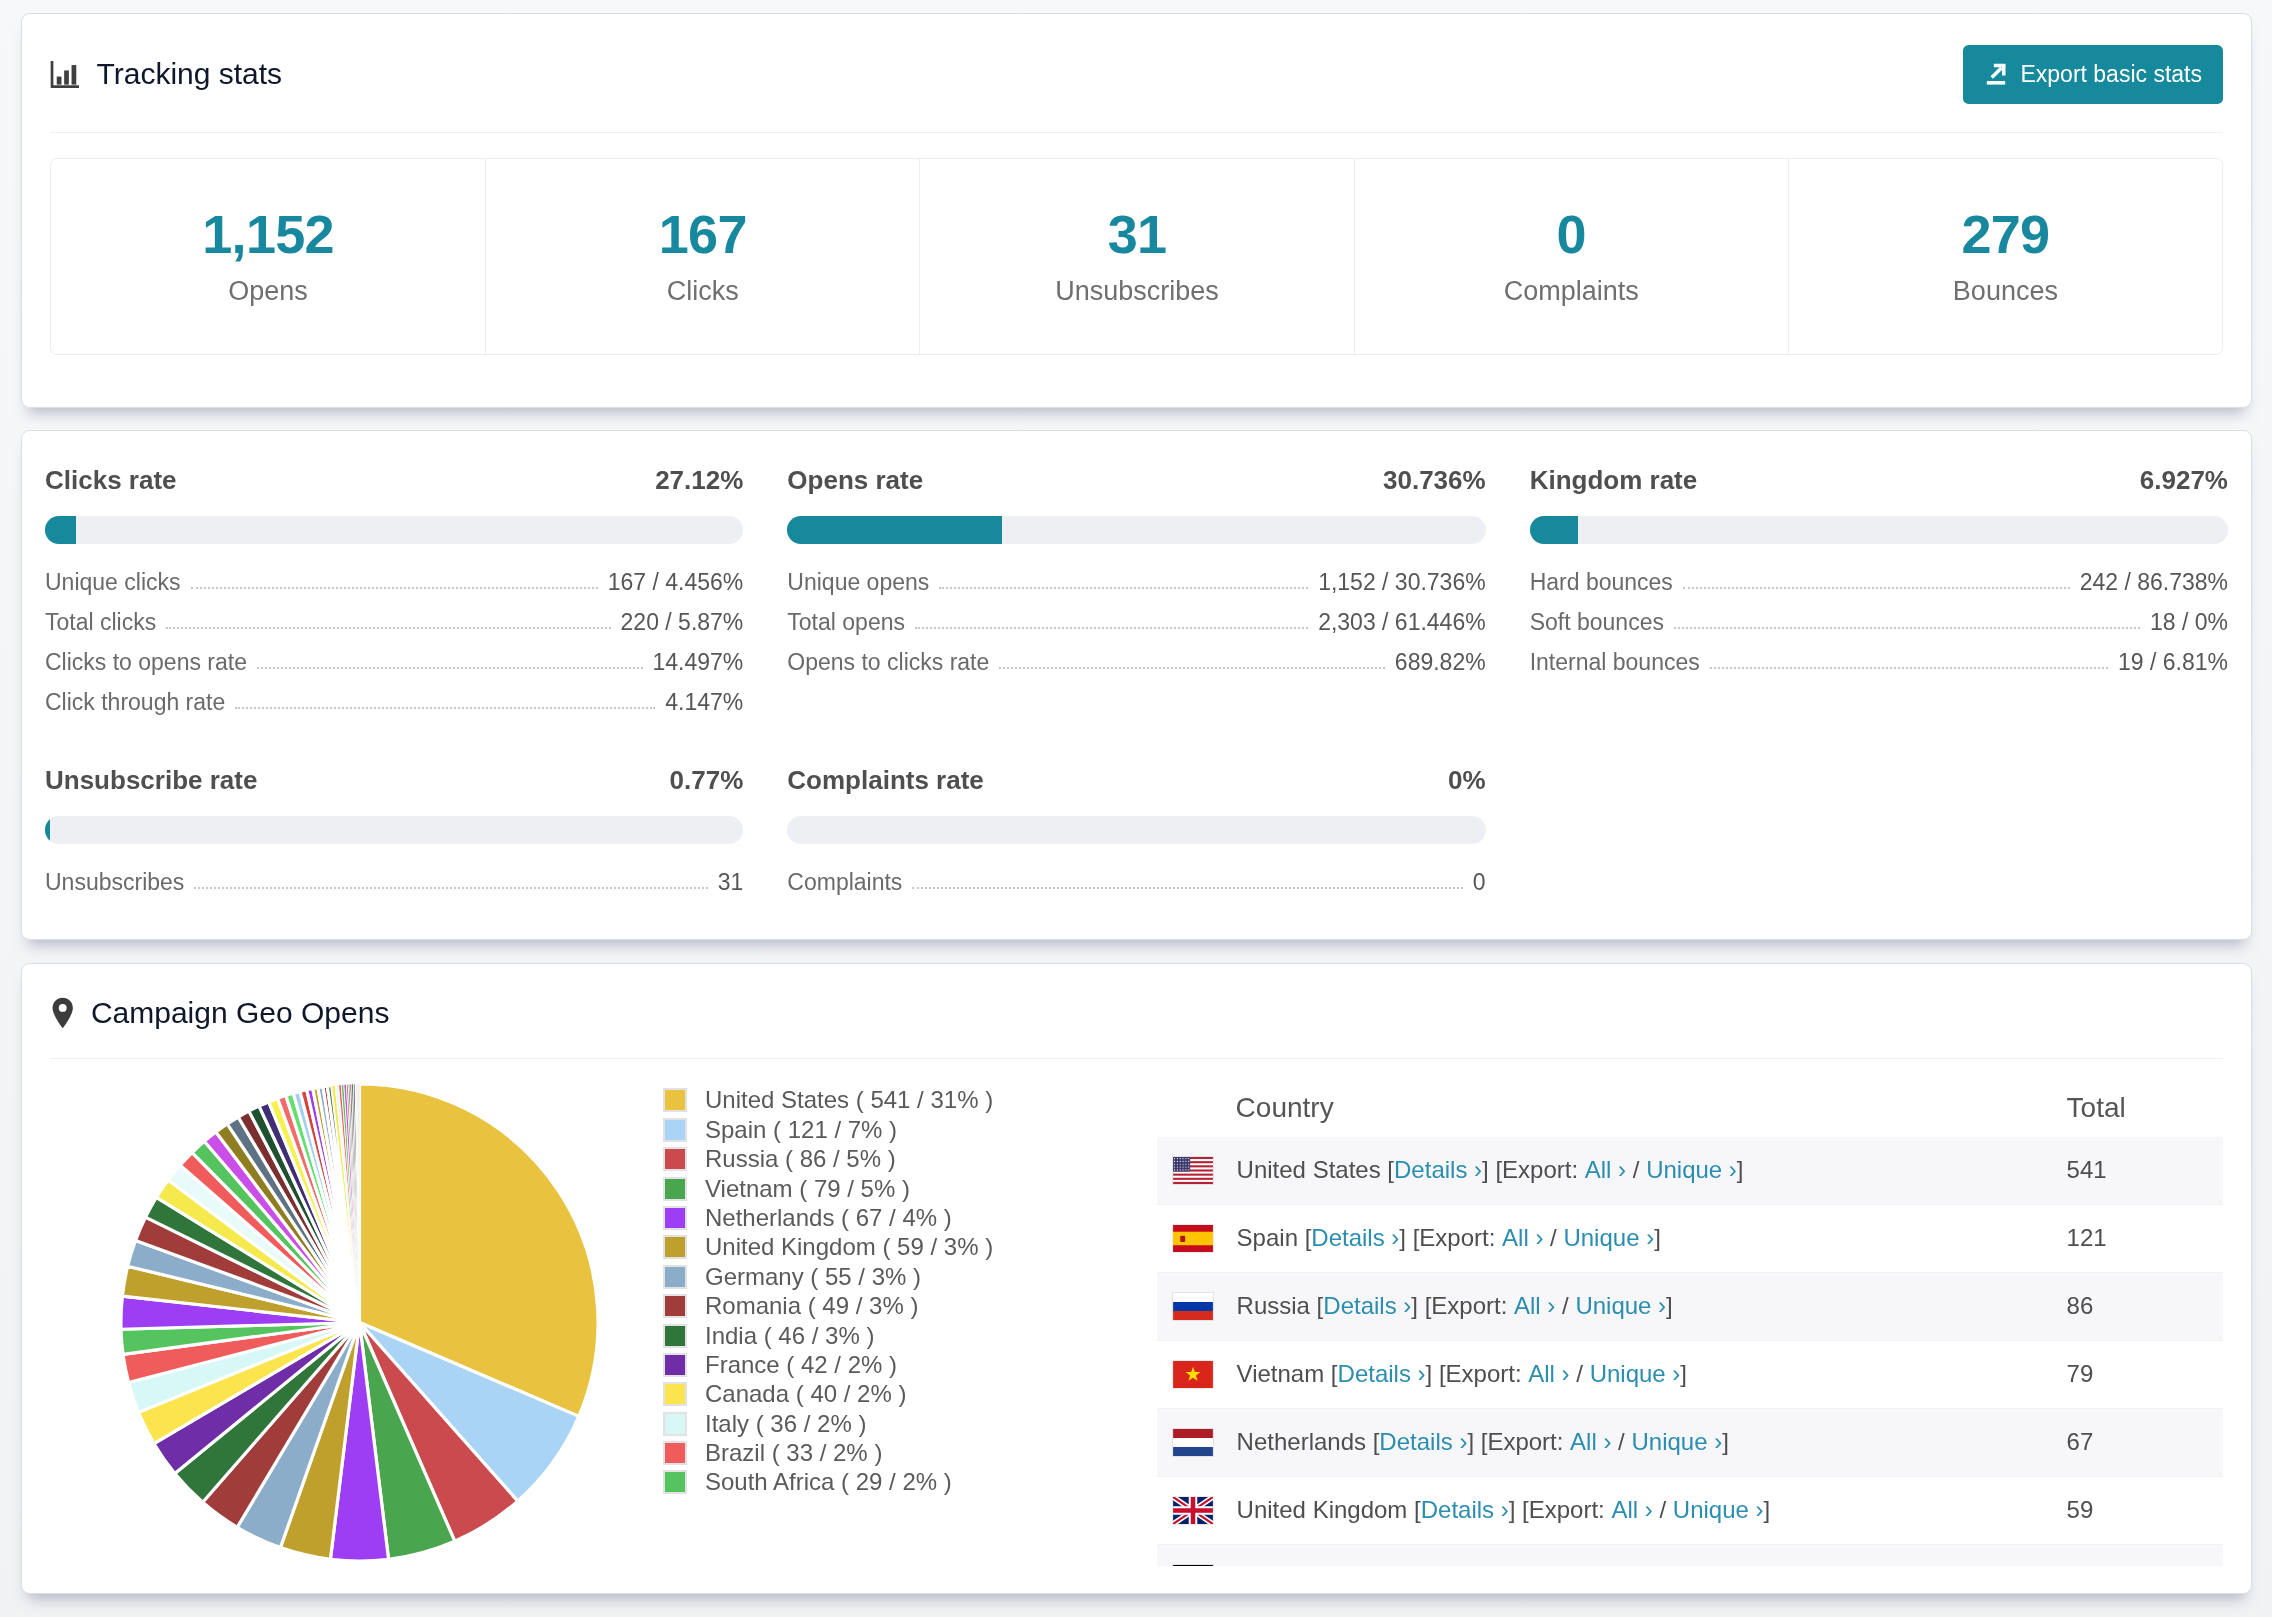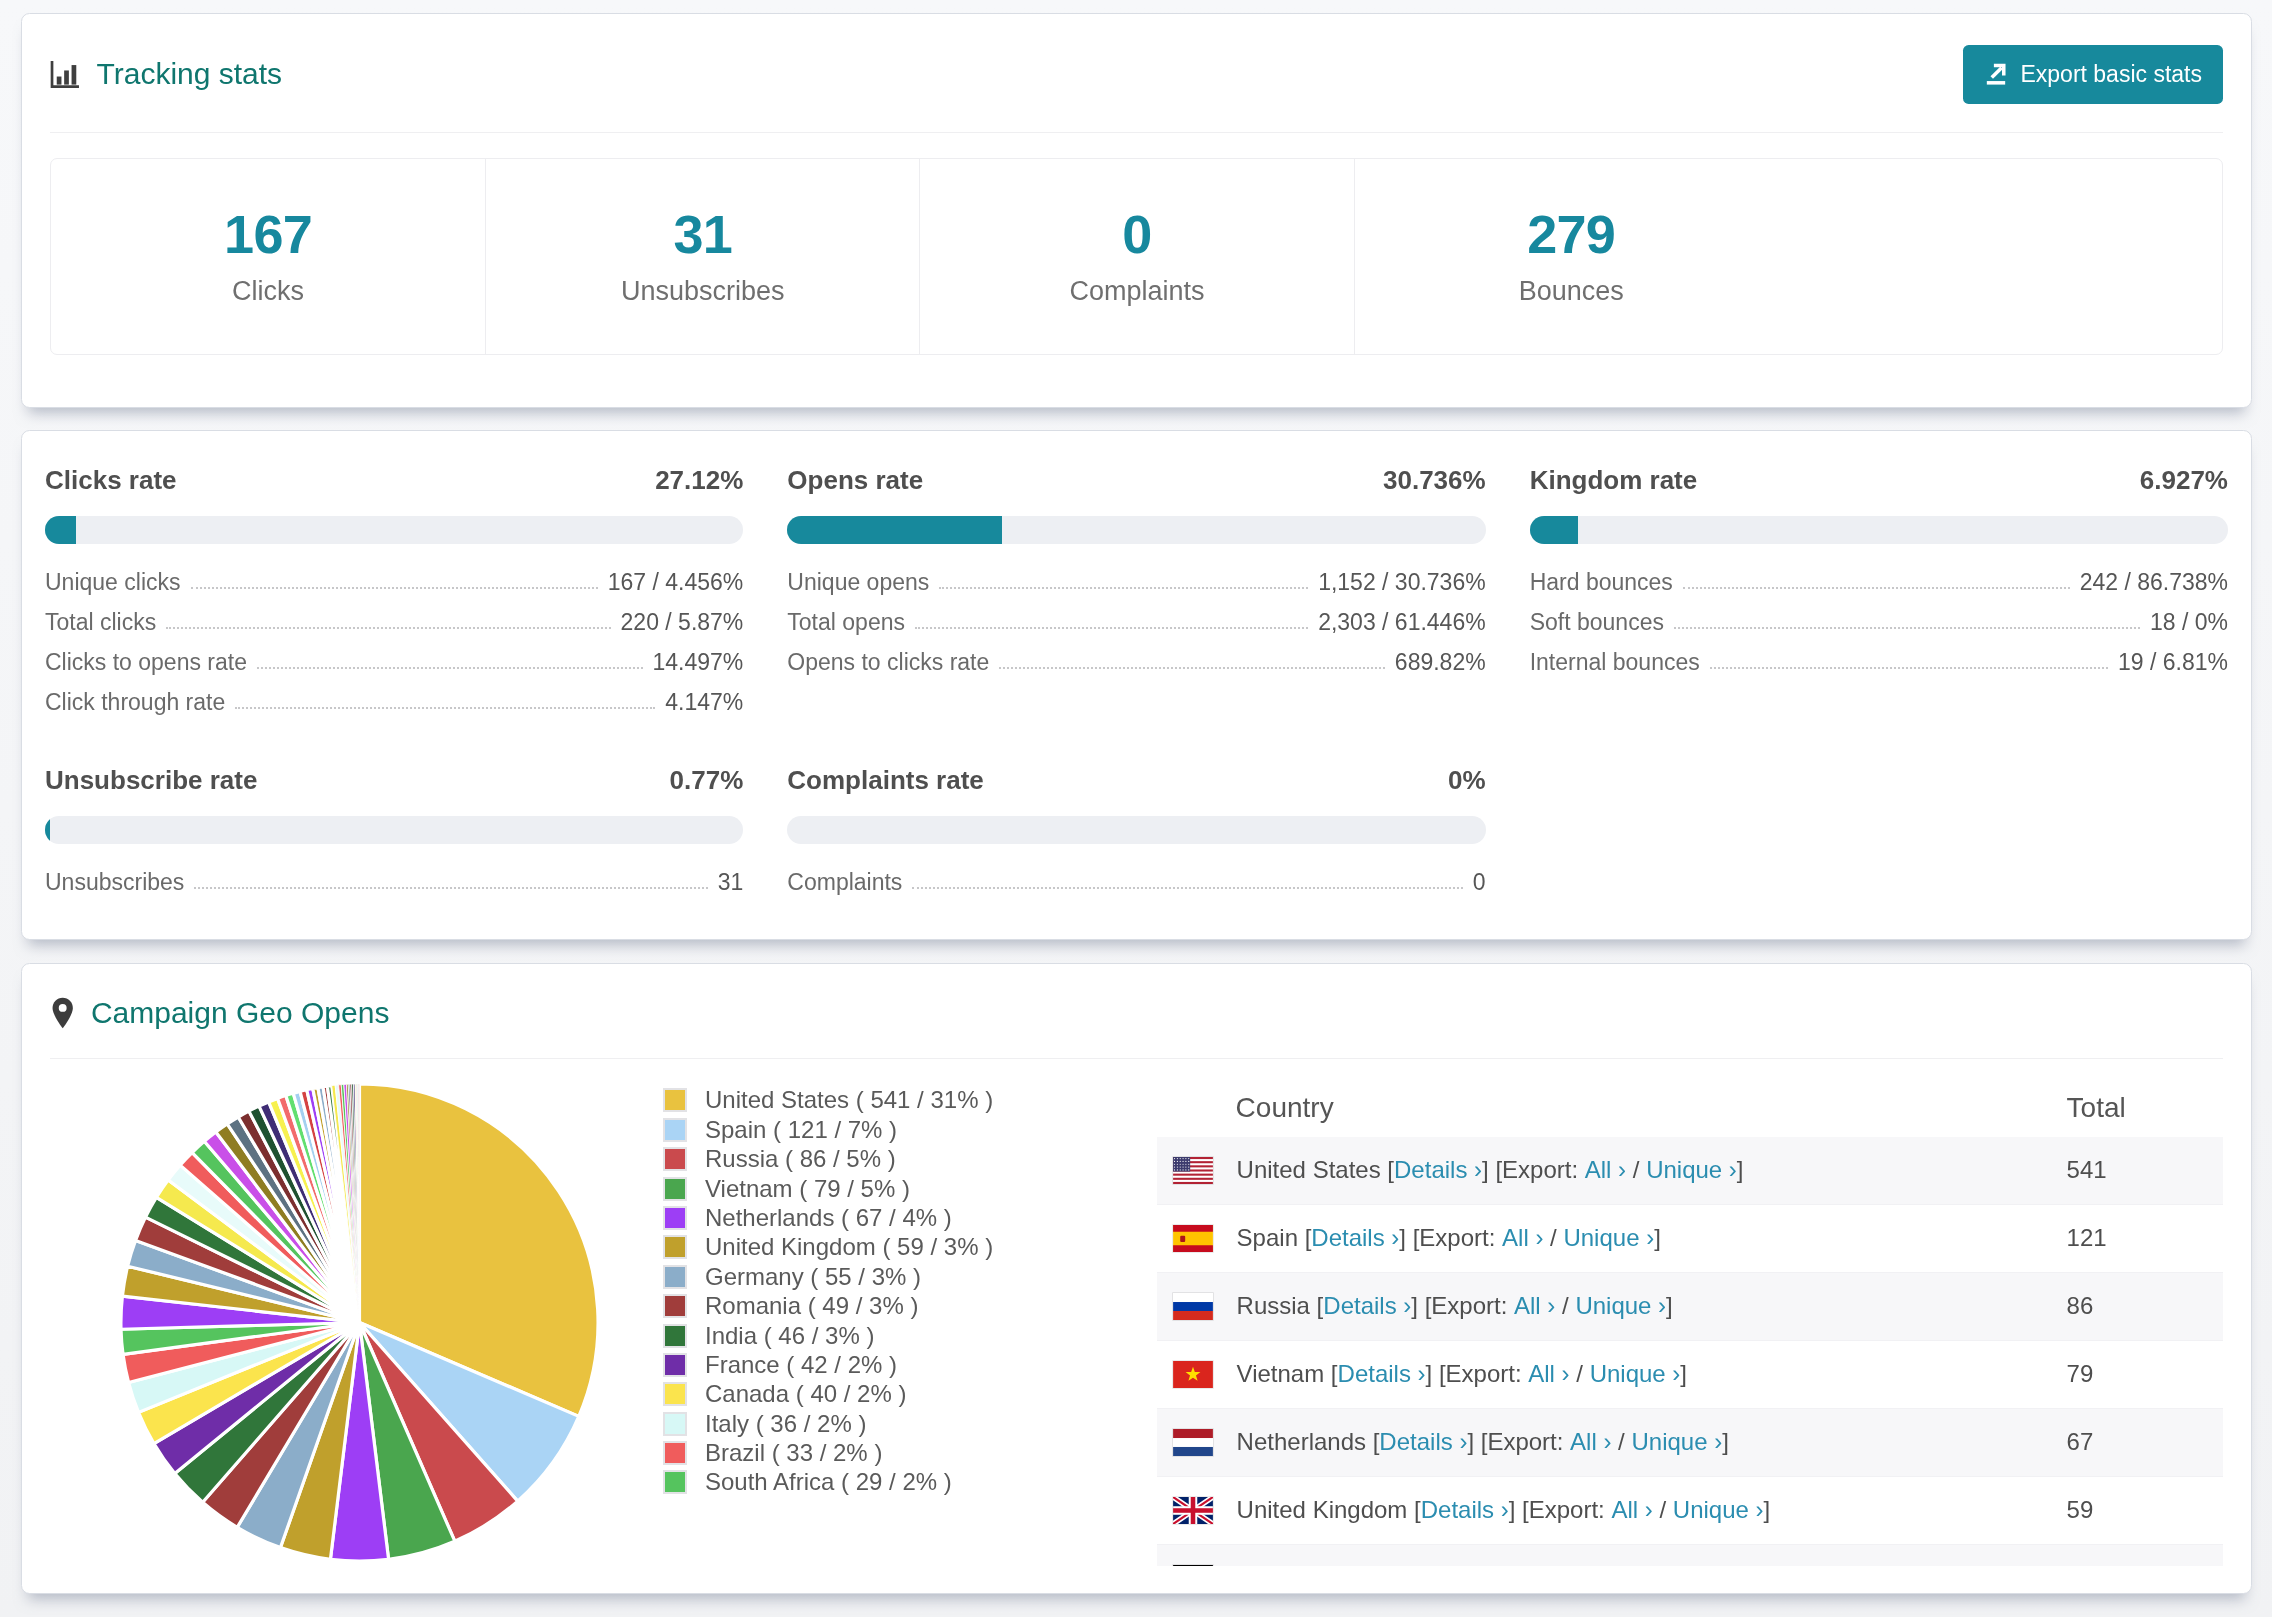--- a/index.html
+++ b/index.html
@@ -6,21 +6,21 @@
   body{background:#f2f3f5;font-family:"Liberation Sans","DejaVu Sans",sans-serif;color:#4c4c4c;}
   .page{width:2273px;height:1618px;overflow:hidden;position:relative;background:linear-gradient(#f7f8fa,#f1f2f4);}
 
   .card{background:#fff;border:1.4px solid #d9dde4;border-radius:8.5px;margin:0 21px;
         box-shadow:0 11.3px 14px -7px rgba(120,130,152,.5);box-sizing:border-box;}
   .card-tracking{margin-top:12.7px;height:395px;padding:31px 28px 0;}
   .card-rates{margin-top:22.6px;height:510px;padding:34px 23px 0;}
   .card-geo{margin-top:22.6px;height:631px;padding:32px 28px 2px;overflow:hidden;}
 
   .card-header{display:flex;justify-content:space-between;align-items:center;}
-  .section-title{display:flex;align-items:center;gap:15.5px;font-size:30px;color:#0f766e;font-weight:400;}
+  .section-title{display:flex;align-items:center;gap:15.5px;font-size:30px;color:#0f172a;font-weight:400;}
   .section-title svg{flex:0 0 auto;}
   .divider{border-top:1.4px solid #efeff1;margin-top:28px;}
 
   .export-btn{display:flex;align-items:center;gap:12.7px;background:#17899c;color:#fff;
               font-size:23px;font-family:inherit;padding:12px 21px;height:59px;border:none;border-radius:5.6px;cursor:pointer;}
 
   .stats-grid{margin-top:25.4px;border:1.4px solid #ededf0;border-radius:7px;display:grid;grid-template-columns:repeat(5,1fr);}
   .stat-cell{text-align:center;padding:44px 0 47px;}
   .stat-cell + .stat-cell{border-left:1.4px solid #ededf0;}
   .stat-value{font-size:54px;font-weight:bold;color:#17889e;letter-spacing:-0.7px;}
@@ -77,20 +77,24 @@
         <svg width="24" height="24" viewBox="0 0 34 34" fill="none">
           <rect x="4" y="27" width="26" height="5" fill="#fff"></rect>
           <path d="M11 22 L25 8" stroke="#fff" stroke-width="5"></path>
           <path d="M14 5 H28 V19" stroke="#fff" stroke-width="5" fill="none"></path>
         </svg>
         <span>Export basic stats</span>
       </button>
     </div>
     <div class="divider"></div>
     <div class="stats-grid" id="stats-grid">
+        <div class="stat-cell">
+     <div class="stat-value">1,152</div>
+     <div class="stat-label">Opens</div>
+   </div>
         <div class="stat-cell">
      <div class="stat-value">167</div>
      <div class="stat-label">Clicks</div>
    </div>
         <div class="stat-cell">
      <div class="stat-value">31</div>
      <div class="stat-label">Unsubscribes</div>
    </div>
         <div class="stat-cell">
      <div class="stat-value">0</div>

